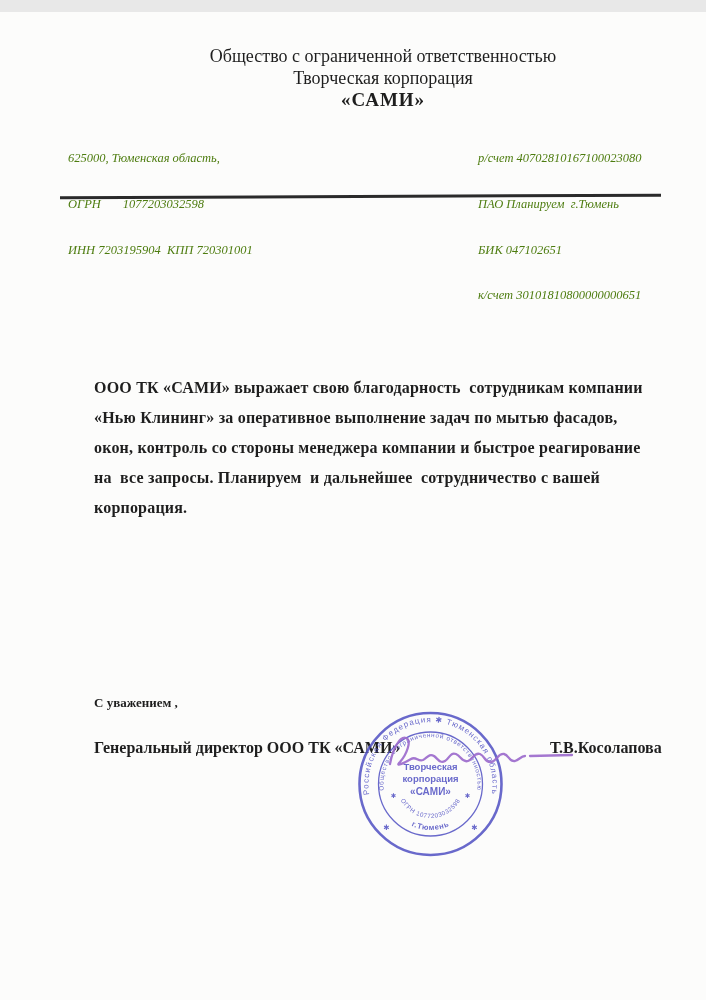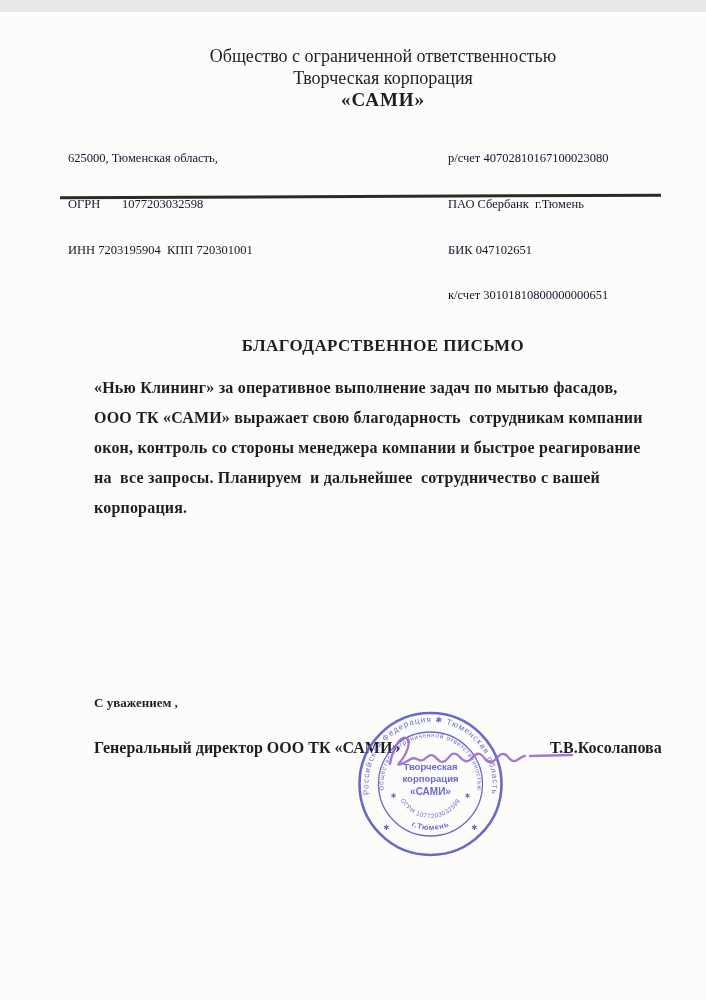--- a/index.html
+++ b/index.html
@@ -5,23 +5,23 @@
   html,body{margin:0;padding:0;background:#e8e8e8;}
   .page{
     position:relative;width:706px;height:1000px;margin:12px auto;
     background:#fcfcfb;overflow:hidden;
     font-family:"Liberation Serif","DejaVu Serif",serif;color:#1e1e1e;
   }
   .letterhead{position:absolute;top:33px;left:60px;right:0;text-align:center;line-height:22px;}
   .lh-type{font-size:18px;}
   .lh-name{font-size:18px;}
   .lh-short{font-size:19px;font-weight:bold;letter-spacing:1px;}
-  .req{position:absolute;top:109px;font-size:12.5px;line-height:15.2px;color:#0f172a;white-space:pre;}
+  .req{position:absolute;top:109px;font-style:italic;font-size:12.5px;line-height:15.2px;color:#4d7c0f;white-space:pre;}
   .req-left{left:68px;}
-  .req-right{left:448px;}
+  .req-right{left:478px;}
   .rule{position:absolute;left:60px;top:183px;width:601px;height:3px;background:#2a2a2a;transform:rotate(-0.25deg);}
   .title{position:absolute;top:324px;left:60px;right:0;margin:0;text-align:center;font-size:17px;font-weight:bold;letter-spacing:.4px;}
   .body-text{position:absolute;top:361px;left:94px;width:585px;font-size:16px;font-weight:bold;line-height:30px;letter-spacing:.2px;}
   .body-text div{white-space:pre;}
   .closing{position:absolute;top:683px;left:94px;font-size:13px;font-weight:bold;}
   .sig-role{position:absolute;top:727px;left:94px;font-size:16px;font-weight:bold;}
   .sig-name{position:absolute;top:727px;left:550px;font-size:16px;font-weight:bold;}
   .stamp{position:absolute;left:354px;top:697px;width:153px;height:150px;opacity:.84;}
   .stamp text{font-family:"Liberation Sans","DejaVu Sans",sans-serif;}
   .autograph{position:absolute;left:380px;top:716px;width:200px;height:52px;opacity:.92;}
@@ -38,32 +38,31 @@
   </header>
 
   <section class="req req-left">
     <div>625000, Тюменская область,</div>
     <div>ОГРН       1077203032598</div>
     <div>ИНН 7203195904  КПП 720301001</div>
   </section>
 
   <section class="req req-right">
     <div>р/счет 40702810167100023080</div>
-    <div>ПАО Сбербанк  г.Тюмень</div>
+    <div>ПАО Планируем  г.Тюмень</div>
     <div>БИК 047102651</div>
     <div>к/счет 30101810800000000651</div>
   </section>
 
   <div class="rule"></div>
 
-  <h1 class="title">БЛАГОДАРСТВЕННОЕ ПИСЬМО</h1>
 
   <div class="body-text">
+    <div>ООО ТК «САМИ» выражает свою благодарность  сотрудникам компании</div>
     <div>«Нью Клининг» за оперативное выполнение задач по мытью фасадов,</div>
-    <div>ООО ТК «САМИ» выражает свою благодарность  сотрудникам компании</div>
     <div>окон, контроль со стороны менеджера компании и быстрое реагирование</div>
     <div>на  все запросы. Планируем  и дальнейшее  сотрудничество с вашей</div>
     <div>корпорация.</div>
   </div>
 
   <div class="closing">С уважением ,</div>
 
   <div class="sig-role">Генеральный директор ООО ТК «САМИ»</div>
   <div class="sig-name">Т.В.Косолапова</div>
 

